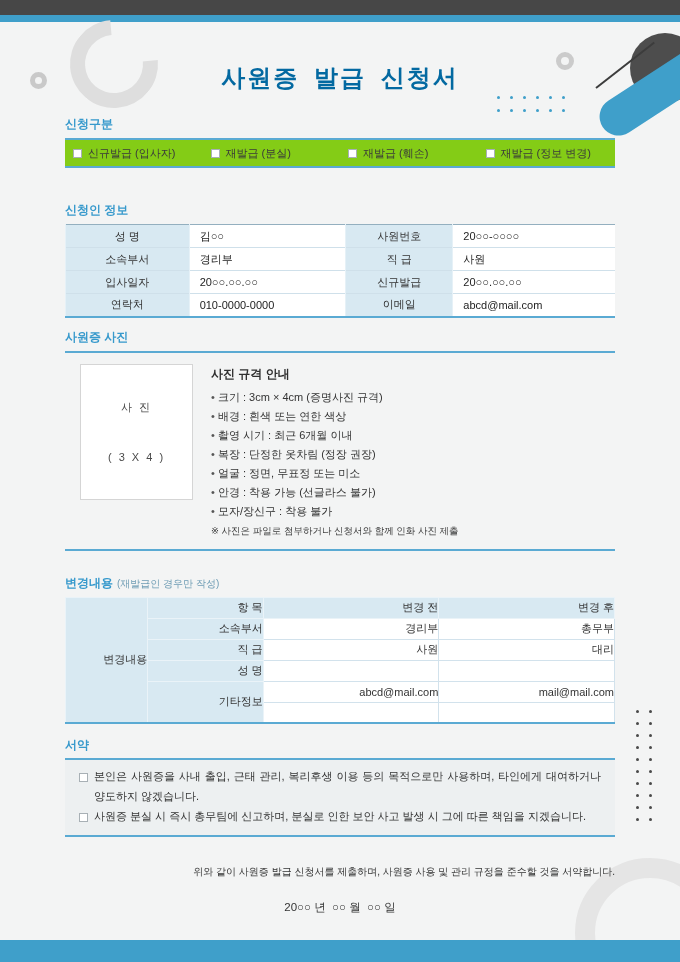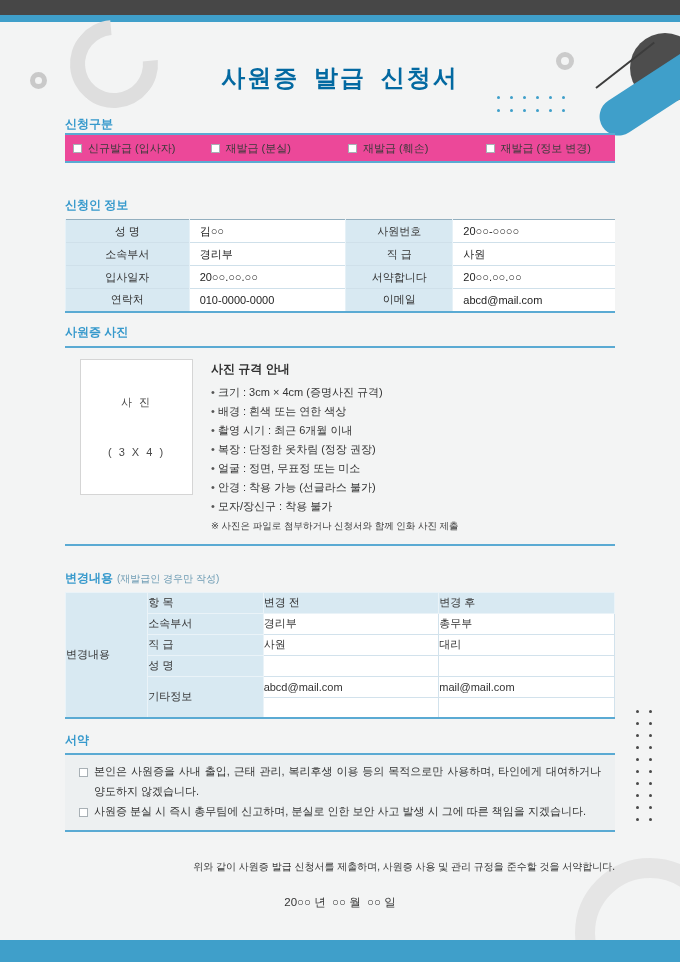--- a/index.html
+++ b/index.html
@@ -32,22 +32,22 @@
   .dots-dark i{ width:3px; height:3px; border-radius:50%; background:#4a4a4a; }
 
   
   .content{ position:relative; z-index:4; padding:0 65px; }
   .title{ margin-top:40px; text-align:center; font-size:24px; font-weight:bold;
           color:#0369a1; letter-spacing:2px; word-spacing:6px; }
   .sec-head{ margin-top:22px; font-size:12px; font-weight:bold; color:#3699cc; }
   .sec-head .note{ font-size:10px; font-weight:normal; color:#6e9cb4; margin-left:4px; }
 
   
-  .apply-box{ display:flex; align-items:center; height:30px;
-              border-top:2px solid #5aaad3; border-bottom:2px solid #5aaad3; background:#ec4899; }
+  .apply-box{ margin-top:5px; display:flex; align-items:center; height:30px;
+              border-top:2px solid #5aaad3; border-bottom:2px solid #5aaad3; background:#84cc16; }
   .apply-item{ flex:1; display:flex; align-items:center; padding-left:8px; font-size:11px; color:#3a3a3a; }
   .cb{ display:inline-block; width:9px; height:9px; border:1px solid #a8b0b5; background:#fff;
        margin-right:6px; flex:none; }
 
   
   table{ width:100%; border-collapse:collapse; margin-top:5px; }
   .tbl{ border-top:1px solid #93afbf; border-bottom:2px solid #5aaad3; }
   .tbl td{ font-size:11px; height:23px; border-top:1px solid #cfe0ea; }
   .tbl tr:first-child td{ border-top:none; }
   td.lbl{ background:#d8e9f2; text-align:center; color:#333; border-left:1px solid #e6f1f7; border-right:1px solid #e6f1f7; }
@@ -61,21 +61,21 @@
                 display:flex; flex-direction:column; align-items:center; justify-content:center;
                 gap:36px; font-size:11px; color:#4a4a4a; letter-spacing:2px; flex:none; }
   .photo-guide{ margin-left:18px; flex:1; }
   .guide-title{ font-size:12px; font-weight:bold; color:#2f2f2f; margin:2px 0 5px; }
   .guide-list{ list-style:none; }
   .guide-list li{ font-size:11px; line-height:19px; color:#333; }
   .guide-list li::before{ content:"• "; color:#555; }
   .guide-note{ font-size:9.5px; color:#3c3c3c; margin-top:4px; }
 
   
-  .chg td{ font-size:11px; height:21px; text-align:left; border:1px solid #d2e2ec; }
+  .chg td{ font-size:11px; height:21px; text-align:right; border:1px solid #d2e2ec; }
   .chg{ border-top:1px solid #93afbf; border-bottom:2px solid #5aaad3; }
   .chg td.blue{ background:#d8e9f2; border-color:#eaf3f8; }
   .chg td.white{ background:#fff; }
   .c-side{ width:15%; } .c-item{ width:21%; } .c-before{ width:32%; } .c-after{ width:32%; }
 
   
   .pledge-box{ margin-top:4px; border-top:2px solid #5aaad3; border-bottom:2px solid #5aaad3;
                background:#edf0f1; padding:7px 14px 9px; }
   .pledge-item{ display:flex; align-items:flex-start; }
   .pledge-item .cb{ margin-top:6px; }
@@ -172,21 +172,21 @@
       </tr>
       <tr>
         <td class="lbl">소속부서</td>
         <td class="val">경리부</td>
         <td class="lbl">직 급</td>
         <td class="val">사원</td>
       </tr>
       <tr>
         <td class="lbl">입사일자</td>
         <td class="val">20○○.○○.○○</td>
-        <td class="lbl">서약합니다</td>
+        <td class="lbl">신규발급</td>
         <td class="val">20○○.○○.○○</td>
       </tr>
       <tr>
         <td class="lbl">연락처</td>
         <td class="val">010-0000-0000</td>
         <td class="lbl">이메일</td>
         <td class="val">abcd@mail.com</td>
       </tr>
     </tbody>
       </table>

